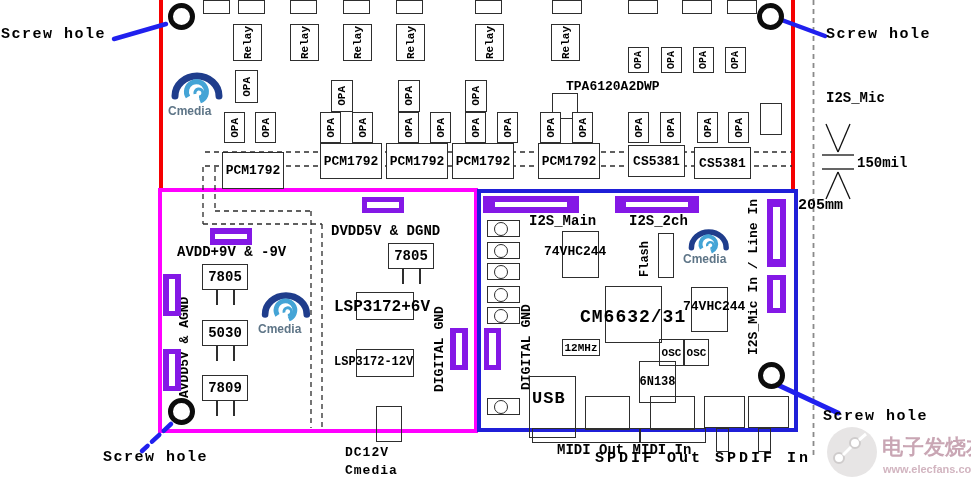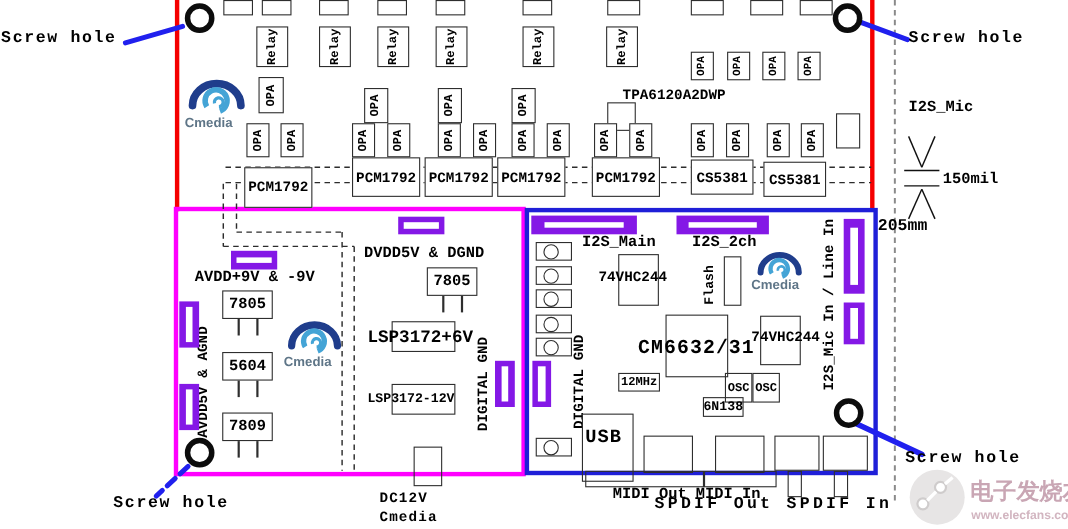--- a/index.html
+++ b/index.html
@@ -194,21 +194,21 @@
   <div class="pc pch" style="left:362px;top:197px;width:42px;height:16px;">
       <i></i>
     </div>
   <div class="lbl" style="left:331px;top:224px;font-size:14px;">DVDD5V &amp; DGND</div>
 
   <div class="bx tp" style="left:202px;top:264px;width:46px;height:26px;font-size:14px;">7805</div>
   <div class="legs" style="left:208px;top:290px;width:34px;height:15px;">
       <i></i>
       <i></i>
     </div>
-  <div class="bx tp" style="left:202px;top:320px;width:46px;height:26px;font-size:14px;">5604</div>
+  <div class="bx tp" style="left:202px;top:320px;width:46px;height:26px;font-size:14px;">5030</div>
   <div class="legs" style="left:208px;top:346px;width:34px;height:15px;">
       <i></i>
       <i></i>
     </div>
   <div class="bx tp" style="left:202px;top:375px;width:46px;height:26px;font-size:14px;">7809</div>
   <div class="legs" style="left:208px;top:401px;width:34px;height:15px;">
       <i></i>
       <i></i>
     </div>
   <div class="bx tp" style="left:388px;top:243px;width:46px;height:26px;font-size:14px;">7805</div>
@@ -280,21 +280,21 @@
 
   <div class="bx tp" style="left:605px;top:286px;width:57px;height:57px;"></div>
   <div class="lbl" style="left:580px;top:308px;font-size:18px;letter-spacing:1px;">CM6632/31</div>
 
   <div class="bx tp" style="left:691px;top:287px;width:37px;height:45px;"></div>
   <div class="lbl" style="left:683px;top:300px;font-size:13px;">74VHC244</div>
 
   <div class="bx" style="left:562px;top:339px;width:38px;height:17px;font-size:11px;">12MHz</div>
   <div class="bx tp" style="left:659px;top:339px;width:25px;height:27px;font-size:11px;">OSC</div>
   <div class="bx tp" style="left:684px;top:339px;width:25px;height:27px;font-size:11px;">OSC</div>
-  <div class="bx tp" style="left:639px;top:361px;width:37px;height:18px;font-size:12px;">6N138</div>
+  <div class="bx tp" style="left:639px;top:361px;width:37px;height:42px;font-size:12px;">6N138</div>
 
   <div class="bx tp" style="left:529px;top:376px;width:47px;height:62px;"></div>
   <div class="lbl" style="left:532px;top:390px;font-size:17px;letter-spacing:1px;">USB</div>
 
   <div class="vlabel" style="left:746px;top:186px;height:182px;font-size:13px;">I2S_Mic In / Line In</div>
   <div class="pc pcv" style="left:767px;top:199px;width:19px;height:68px;">
       <i></i>
     </div>
   <div class="pc pcv" style="left:767px;top:275px;width:19px;height:38px;">
       <i></i>

